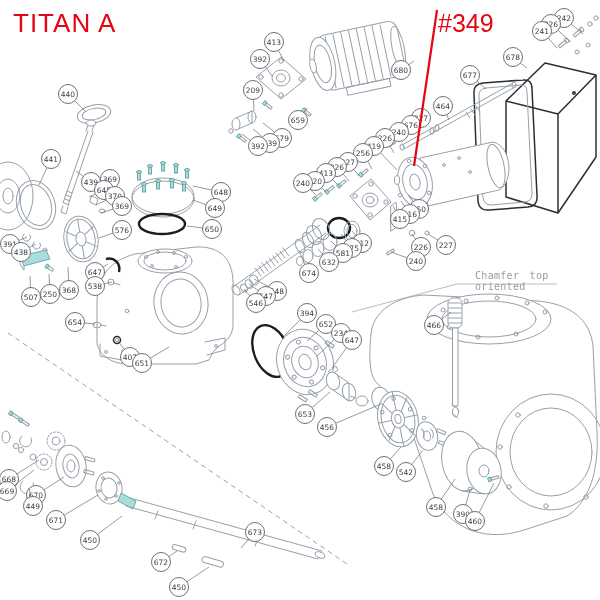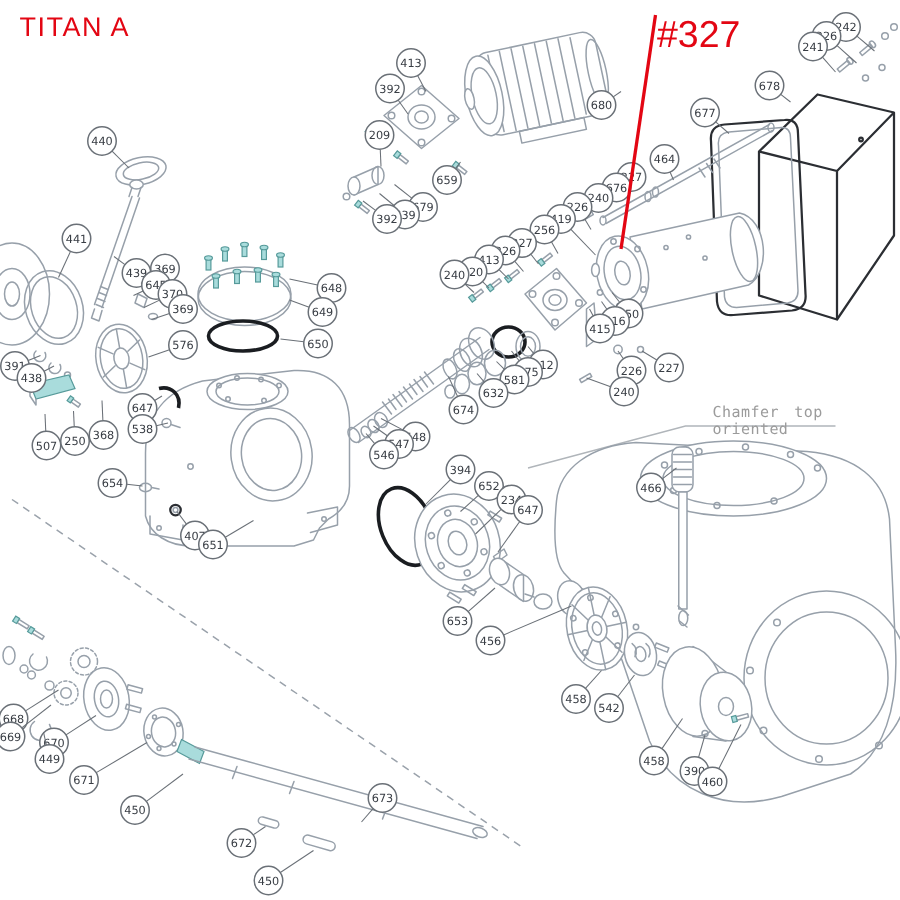--- a/index.html
+++ b/index.html
@@ -9,21 +9,21 @@
   .lnf{fill:#fff;stroke:var(--sketch,#97a0aa);stroke-width:1;stroke-linejoin:round}
   .dark{fill:none;stroke:var(--dark,#2b2e33);stroke-width:1.5;stroke-linejoin:round}
   .thick{fill:none;stroke:#1a1d21;stroke-width:2.4}
   .teal{fill:var(--teal,#a9dcdc);stroke:#569a9a;stroke-width:0.8}
   .dashed{fill:none;stroke:#9aa2ab;stroke-width:1;stroke-dasharray:5 4}
   .notelead{fill:none;stroke:#b0b5ba;stroke-width:0.9}
   .red{stroke:var(--red,#e30613);stroke-width:2.2;fill:none}
   .bubble{fill:#fff;stroke:var(--bstroke,#6a7077);stroke-width:1}
   .leader{stroke:var(--bstroke,#6a7077);stroke-width:0.7}
   .bubble-label{font-family:"DejaVu Sans",sans-serif;font-size:7.5px;fill:var(--btext,#383d44);text-anchor:middle}
-  .title{position:absolute;left:13px;top:8px;font-size:18px;letter-spacing:1px;color:var(--red,#e30613)}
+  .title{position:absolute;left:13px;top:8px;font-size:26px;letter-spacing:1px;color:var(--red,#e30613)}
   .hl{position:absolute;left:438px;top:9px;font-size:25px;color:var(--red,#e30613)}
   .note{position:absolute;left:475px;top:270px;font-family:"DejaVu Sans Mono",monospace;font-size:10px;letter-spacing:0.3px;word-spacing:4px;color:var(--note,#9b9b9b)}
 </style>
 </head>
 <body>
 
 <div class="stage">
 <svg id="drawing" width="600" height="600" viewBox="0 0 600 600">
 
   <g>
@@ -864,15 +864,15 @@
           <line x1="186.9" y1="581.7" x2="209" y2="567" class="leader"></line>
           <circle cx="179" cy="587" r="9.5" class="bubble"></circle>
           <text x="179" y="589.7" class="bubble-label">450</text>
         </g>
       </g>
 
   <path class="red" d="M437,10 L414,166"></path>
 </svg>
 
 <div class="title">TITAN A</div>
-<div class="hl">#327</div>
+<div class="hl">#349</div>
 <div class="note">Chamfer top oriented</div>
 </div>
 
 </body></html>

